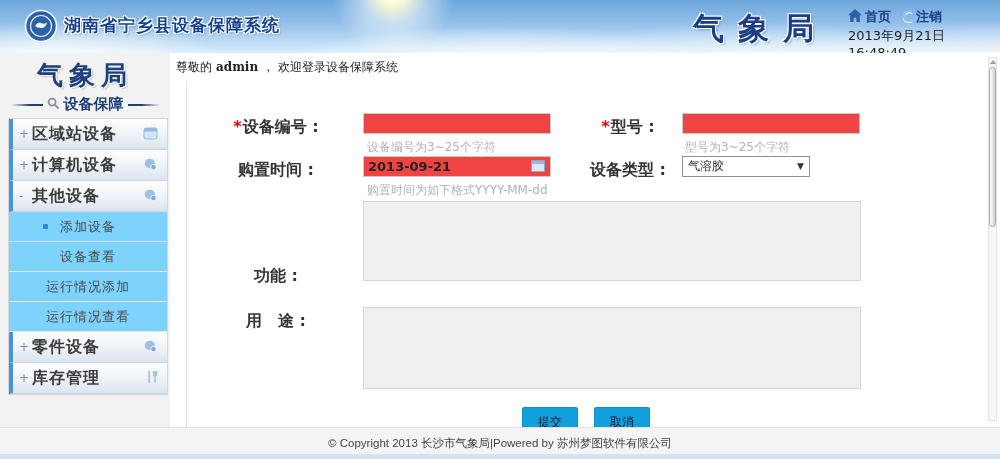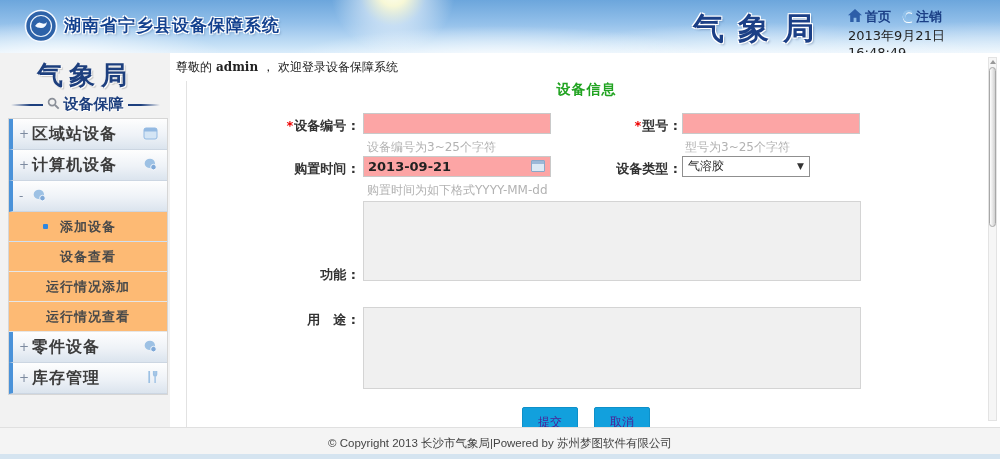--- a/index.html
+++ b/index.html
@@ -42,51 +42,51 @@
     background:linear-gradient(90deg, rgba(29,63,126,0) 0%, #1d3f7e 60%, #1d3f7e 100%); }
   .side-logo-sub .rule.r2 { background:linear-gradient(270deg, rgba(29,63,126,0) 0%, #1d3f7e 60%, #1d3f7e 100%); }
   .side-logo-sub .subtxt { font-size:15px; font-weight:bold; color:#1d3f7e;
     text-shadow:1px 1px 0 #fff; }
   .menu { position:absolute; left:8px; top:65px; width:160px; border:1px solid #d6d6d6; background:#f7f7f9; }
   .menu-item { height:31px; display:flex; align-items:center; padding:0 9px 0 6px;
     background:linear-gradient(180deg,#fefefe 0%, #eef2f7 55%, #dbe4ee 100%);
     border-left:4px solid #4a92d9; border-bottom:1px solid #ccd6e2; cursor:pointer; }
   .menu-item .pfx { width:13px; font-size:12px; color:#7d8ba0; }
   .menu-item .lbl { flex:1; font-size:16px; font-weight:bold; color:#3c3c3c; letter-spacing:1px; }
-  .submenu { background:#fdba74;font-weight:bold; }
+  .submenu { background:#7dd3fc; }
   .submenu-item { position:relative; height:30px; line-height:29px; text-align:center;
     font-size:13px; color:#4a4a4a; letter-spacing:1px; border-bottom:1px solid #e6e6e6; cursor:pointer; }
   .submenu-item.sel { border-bottom:1px solid #cfe0f2; }
   .submenu-item.sel .dot { position:absolute; left:34px; top:12px; width:5px; height:5px;
     background:#2e86e0; border-radius:1px; }
 
   
   .content { position:absolute; left:170px; top:53px; width:830px; height:374px; background:#fff; }
   .welcome { height:28px; display:flex; align-items:center; padding-left:6px;
     font-size:12px; color:#222; gap:4px; }
   .welcome b { font-family:"DejaVu Serif","Liberation Serif",serif; }
   .panel { position:absolute; left:16px; top:28px; width:800px; height:346px;
     border-left:1px solid #e2e2e2; }
   .form-title { position:absolute; left:0; top:0; width:100%; text-align:center;
     font-size:14px; font-weight:bold; color:#21a321; letter-spacing:1px; }
-  .flabel { position:absolute; font-size:13px; font-weight:bold; color:#333; text-align:right; }
+  .flabel { position:absolute; font-size:16px; font-weight:bold; color:#333; text-align:center; }
   .req { color:#e00; margin-right:1px; font-weight:bold; }
-  .tinput { position:absolute; height:21px; background:#fca5a5; border:1px solid #c9c9c9;
+  .tinput { position:absolute; height:21px; background:#ef4444; border:1px solid #c9c9c9;
     font-size:13px; color:#222; padding:0 4px; font-family:inherit; }
   .hint { position:absolute; font-size:12px; color:#b2b2b2; }
   .dateicon { position:absolute; width:14px; height:12px; background:#dce9f5;
     border:1px solid #8aa8c8; border-radius:1px; cursor:pointer; }
   .dateicon:before { content:""; position:absolute; left:0; top:0; right:0; height:3px; background:#9cb8d8; }
   .selectbox { position:absolute; height:21px; background:#fff; border:1px solid #8f8f8f;
     font-size:12px; color:#222; line-height:19px; padding-left:5px; cursor:pointer; }
   .selectbox .arrow { position:absolute; right:5px; top:0; font-size:9px; color:#333; line-height:19px; }
   .tarea { position:absolute; background:#f0f0f0; border:1px solid #d4d4d4; resize:none;
     font-family:inherit; font-size:13px; padding:4px; }
   .btn { position:absolute; width:56px; height:29px; background:#12a0dd; border:1px solid #0e90c9;
-    border-radius:2px; color:#4c1d95; font-size:12px; line-height:16px; text-align:center; cursor:pointer;
+    border-radius:2px; color:#0f172a; font-size:12px; line-height:16px; text-align:center; cursor:pointer;
     font-family:inherit; }
 
   
   .vscroll { position:absolute; right:3px; top:4px; width:9px; height:364px;
     background:#f6f6f6; border:1px solid #e3e3e3; }
   .vscroll .up { position:absolute; left:1px; top:2px; width:0; height:0;
     border-left:3px solid transparent; border-right:3px solid transparent; border-bottom:4px solid #999; }
   .vscroll .thumb { position:absolute; left:0px; top:9px; width:7px; height:160px;
     background:linear-gradient(90deg,#ffffff,#d0d0d0); border:1px solid #a8a8a8; border-radius:4px; }
 
@@ -164,20 +164,21 @@
         <span>
           <svg width="15" height="13" viewBox="0 0 16 14">
               <path d="M7.5 0.8 a5.8 5 0 1 0 0 10 l3.6 2 -1 -2.8 a5.8 5 0 0 0 -2.6 -9.2z" fill="#9dc1e4"></path>
               <circle cx="11.2" cy="9.8" r="3" fill="#7fa9d8" stroke="#fff" stroke-width="0.9"></circle>
             </svg>
         </span>
       </div>
 
       <div class="menu-item">
         <span class="pfx">-</span>
+        <span class="lbl">其他设备</span>
         <span>
           <svg width="15" height="13" viewBox="0 0 16 14">
               <path d="M7.5 0.8 a5.8 5 0 1 0 0 10 l3.6 2 -1 -2.8 a5.8 5 0 0 0 -2.6 -9.2z" fill="#9dc1e4"></path>
               <circle cx="11.2" cy="9.8" r="3" fill="#7fa9d8" stroke="#fff" stroke-width="0.9"></circle>
             </svg>
         </span>
       </div>
 
       <div class="submenu">
         <div class="submenu-item sel">
@@ -221,21 +222,20 @@
   </div>
 
   <div class="content">
     <div class="welcome">
       <span>尊敬的</span>
       <b>admin</b>
       <span>，  欢迎登录设备保障系统</span>
     </div>
 
     <div class="panel">
-      <div class="form-title">设备信息</div>
 
       <div class="flabel" style="left:9px; top:36px; width:160px;">
         <span class="req">*</span><span>设备编号 :</span>
       </div>
       <input class="tinput" style="left: 176px; top: 32px; width: 188px;" value="">
       <div class="flabel" style="left:391px; top:36px; width:100px;">
         <span class="req">*</span><span>型号 :</span>
       </div>
       <input class="tinput" style="left: 495px; top: 32px; width: 178px;" value="">
 

